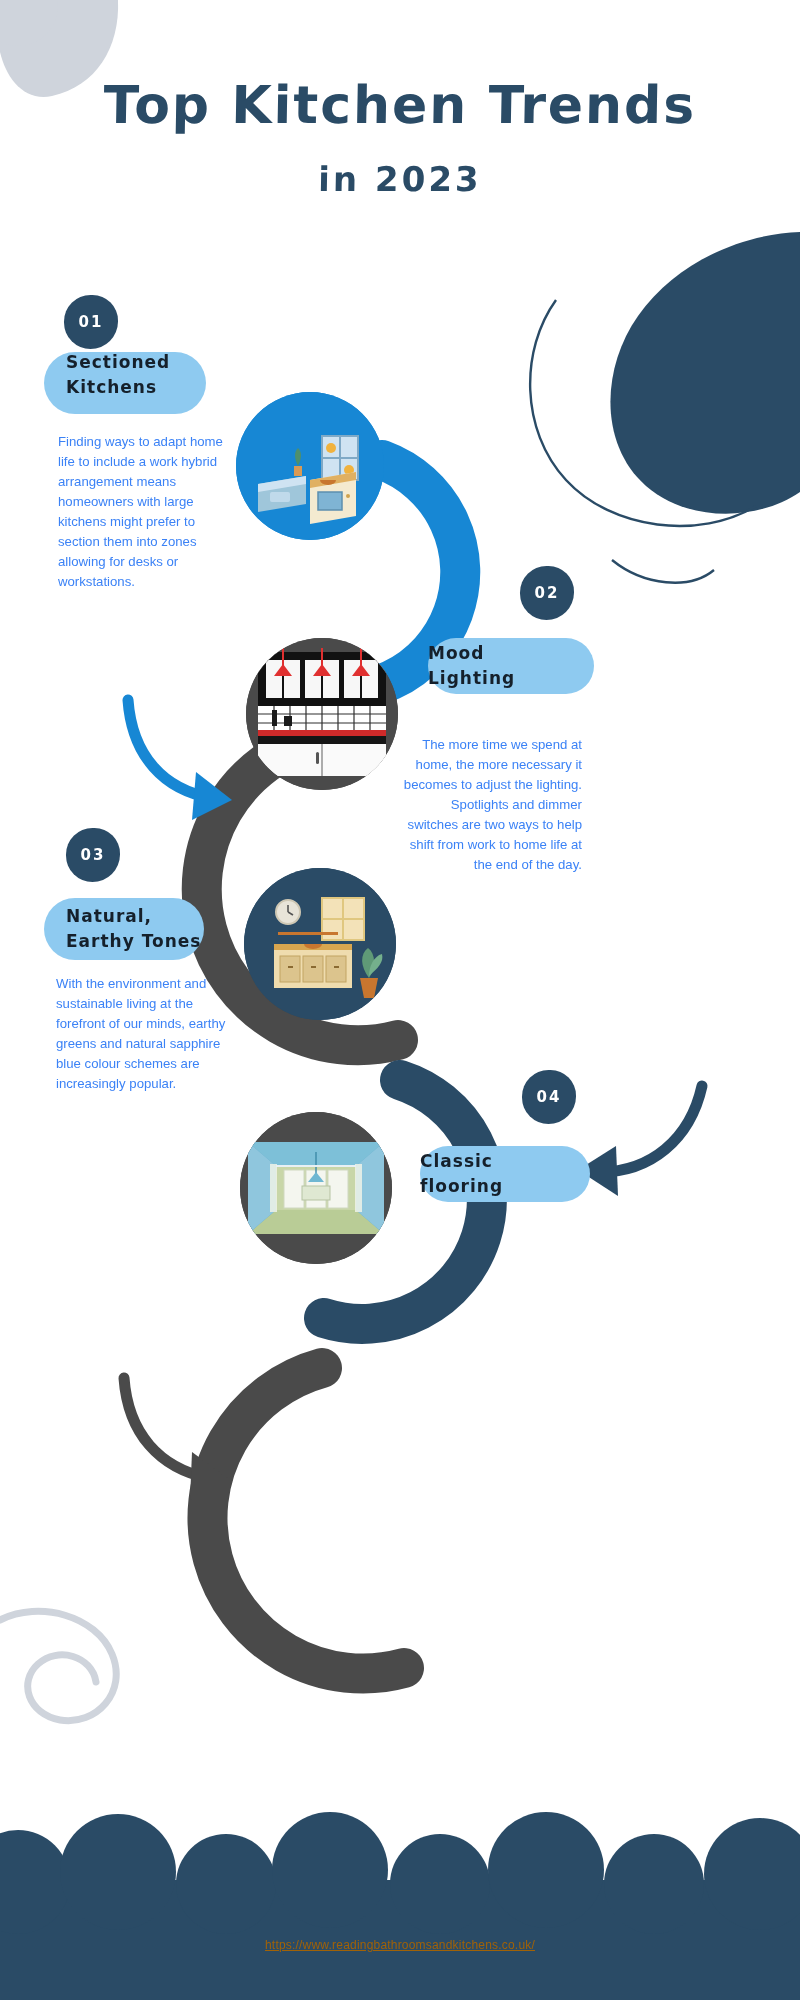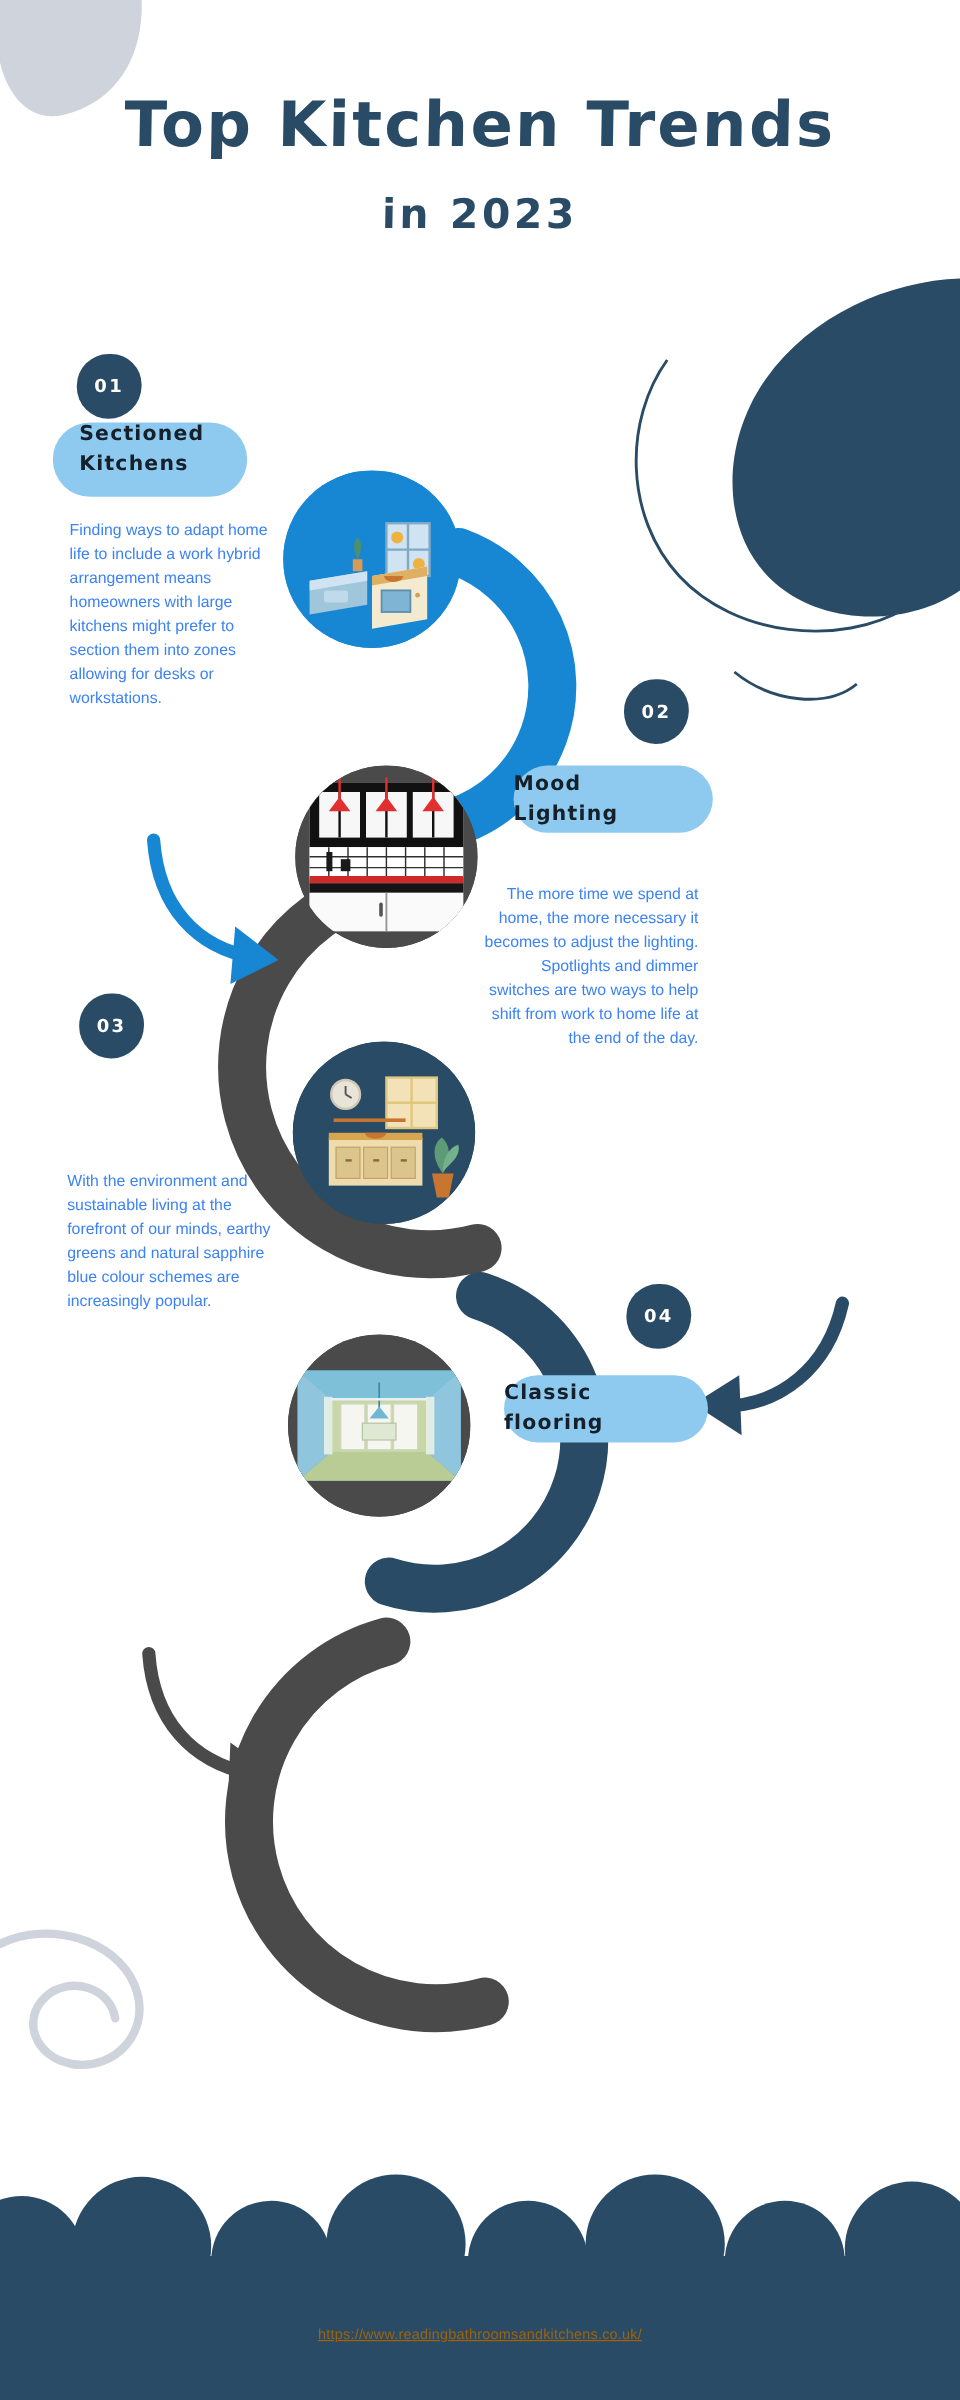--- a/index.html
+++ b/index.html
@@ -209,20 +209,23 @@
       <rect x="12" y="106" width="128" height="32" fill="#fafafa"></rect>
       <line x1="76" y1="106" x2="76" y2="138" stroke="#999" stroke-width="1.6"></line>
       <rect x="70" y="114" width="3" height="12" rx="1.5" fill="#555"></rect>
     </svg>
   </div>
 
   <div class="badge" style="left:66px;top:828px;">
     <span>03</span>
   </div>
 
+  <div class="pill" style="left:44px;top:898px;width:160px;height:62px;padding:0 0 0 22px;">
+    <span>Natural, Earthy Tones</span>
+  </div>
 
   <div class="para" style="left:56px;top:974px;width:178px;">With the environment and sustainable living at the forefront of our minds, earthy greens and natural sapphire blue colour schemes are increasingly popular.</div>
 
   <div class="medallion" style="left:244px;top:868px;width:152px;height:152px;background:#2a4b66;">
     <svg class="med-inner" viewBox="0 0 152 152">
       <rect width="152" height="152" fill="#2a4b66"></rect>
 
       <rect x="78" y="30" width="42" height="42" fill="#f3e2b8" stroke="#e0c77f" stroke-width="2"></rect>
       <line x1="99" y1="30" x2="99" y2="72" stroke="#e0c77f" stroke-width="2"></line>
       <line x1="78" y1="51" x2="120" y2="51" stroke="#e0c77f" stroke-width="2"></line>

